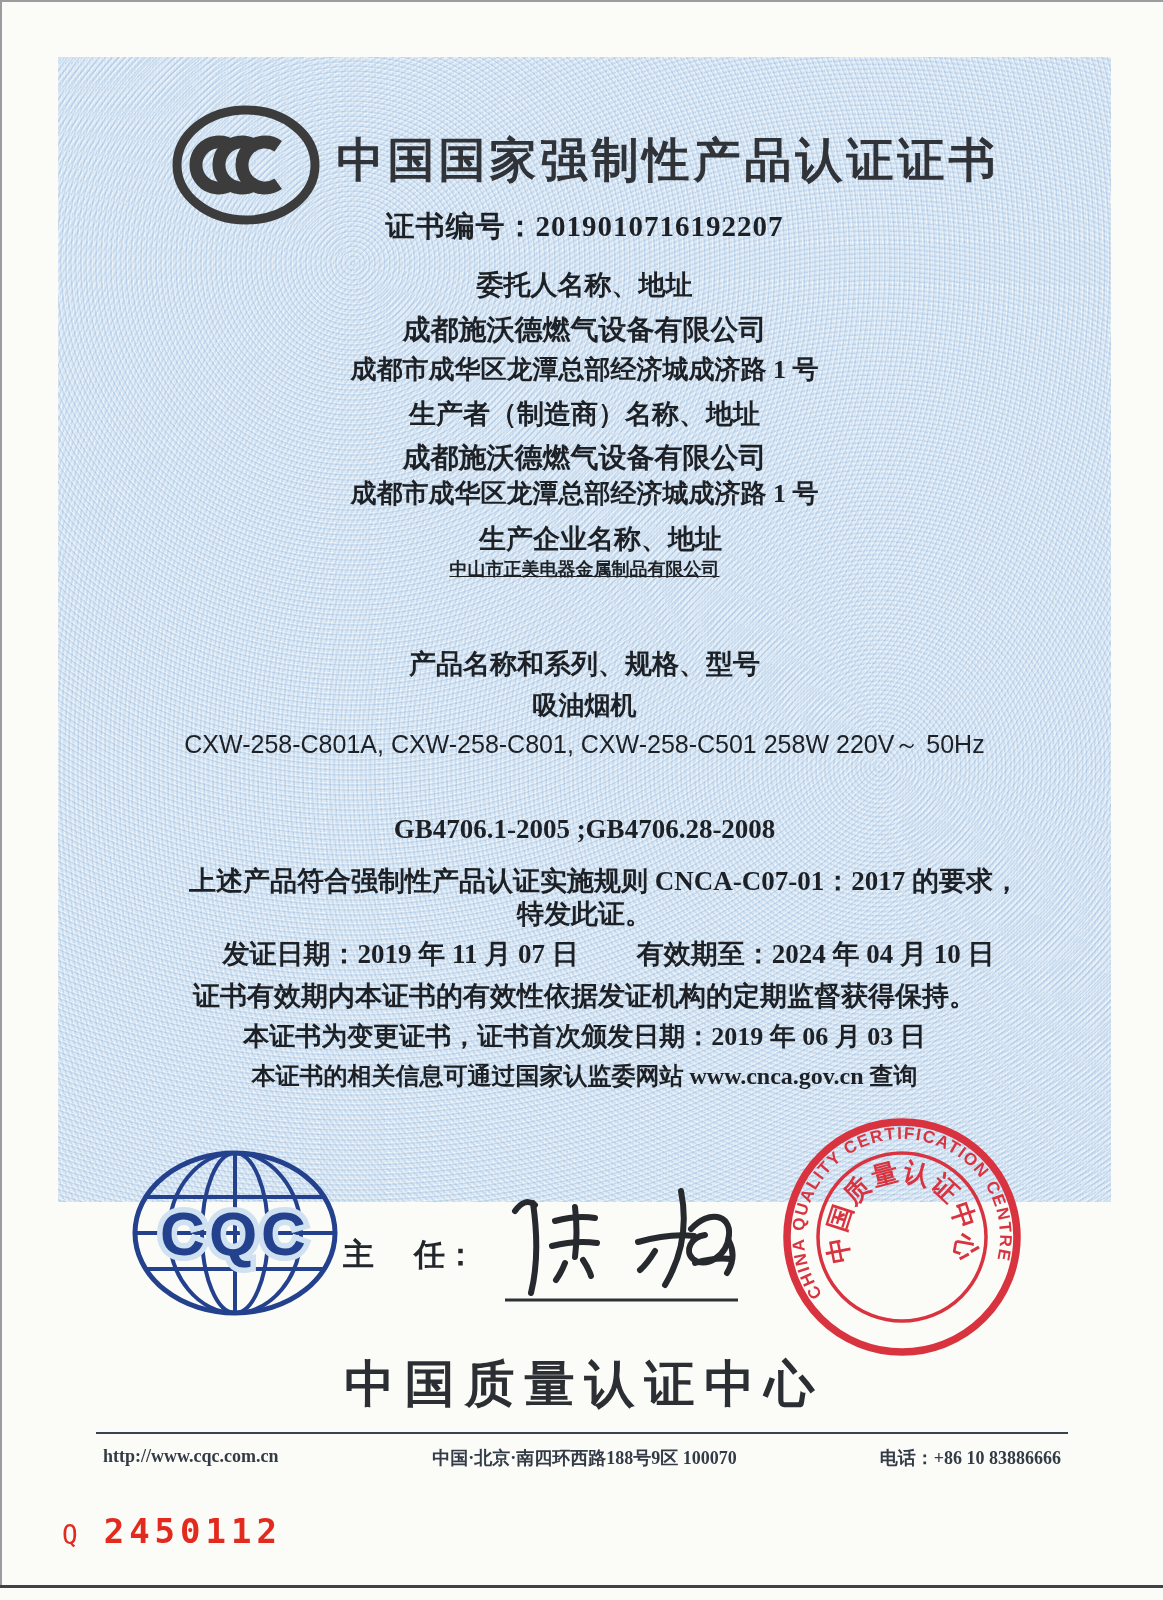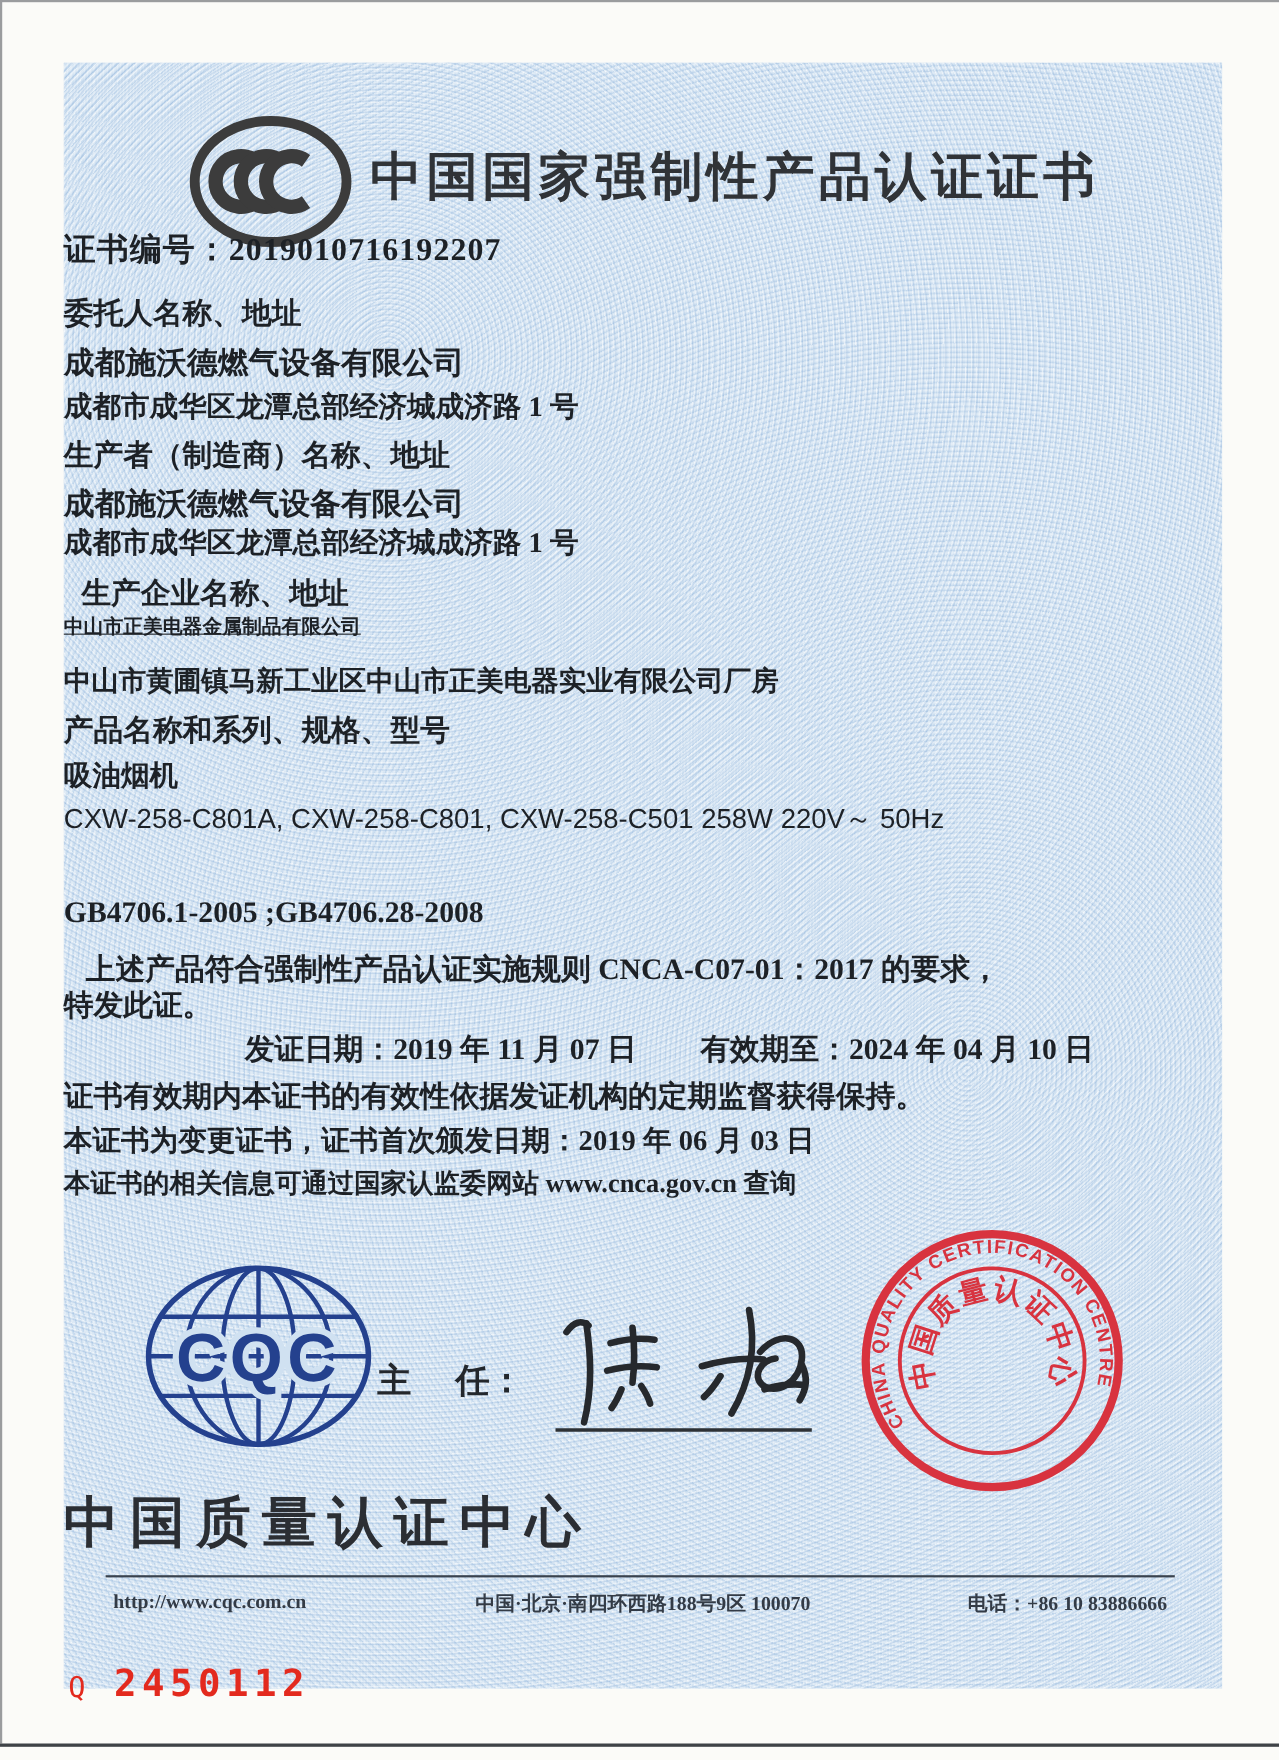--- a/index.html
+++ b/index.html
@@ -6,28 +6,28 @@
   body{
     width:1163px;height:1600px;position:relative;overflow:hidden;
     background:#fbfbf8;
     font-family:"Liberation Serif",serif;
   }
   .edge-top{position:absolute;left:0;top:0;width:100%;height:2px;background:#9a9c9e;}
   .edge-left{position:absolute;left:0;top:0;width:2px;height:1585px;background:#9a9c9e;}
   .edge-bottom{position:absolute;left:0;top:1585px;width:100%;height:3px;background:#3f4347;}
 
   .cert{
-    position:absolute;left:58px;top:57px;width:1053px;height:1478px;
+    position:absolute;left:58px;top:57px;width:1053px;height:1145px;
     background-color:#d0e1f1;
     background-image:
       repeating-radial-gradient(circle at 28% 18%, rgba(255,255,255,0.55) 0px, rgba(255,255,255,0) 1px, rgba(122,163,210,0.28) 2px, rgba(122,163,210,0) 3px, rgba(255,255,255,0) 5px),
       repeating-radial-gradient(circle at 78% 62%, rgba(122,163,210,0.22) 0px, rgba(122,163,210,0) 1.5px, rgba(255,255,255,0.40) 3px, rgba(255,255,255,0) 4.5px),
       repeating-linear-gradient(90deg, rgba(255,255,255,0.22) 0 1px, rgba(0,0,0,0) 1px 3px);
   }
-  .row{position:absolute;left:0;width:100%;color:#1d2126;white-space:nowrap;}
+  .row{position:absolute;left:0;width:100%;text-align:center;color:#1d2126;white-space:nowrap;}
   .b{font-weight:bold;}
   .sans{font-family:"Liberation Sans",sans-serif;}
   .title{
     position:absolute;left:250px;top:72px;width:720px;text-align:center;
     font-family:"Liberation Sans",sans-serif;font-weight:bold;
     font-size:47px;letter-spacing:4px;color:#303337;
   }
   .ccc{position:absolute;left:112px;top:46px;}
   .dates{display:flex;justify-content:center;gap:58px;padding-left:24px;}
   .director{
@@ -77,21 +77,20 @@
   <div class="row b" style="top:210px;font-size:27px;">委托人名称、地址</div>
   <div class="row b" style="top:254px;font-size:28px;">成都施沃德燃气设备有限公司</div>
   <div class="row b" style="top:295px;font-size:26px;">成都市成华区龙潭总部经济城成济路 1 号</div>
 
   <div class="row b" style="top:339px;font-size:27px;">生产者（制造商）名称、地址</div>
   <div class="row b" style="top:382px;font-size:28px;">成都施沃德燃气设备有限公司</div>
   <div class="row b" style="top:419px;font-size:26px;">成都市成华区龙潭总部经济城成济路 1 号</div>
 
   <div class="row b" style="top:464px;font-size:27px;padding-left:16px;">生产企业名称、地址</div>
   <div class="row b" style="top:500px;font-size:18px;text-decoration:underline;">中山市正美电器金属制品有限公司</div>
-  <div class="row b" style="top:545px;font-size:25px;">中山市黄圃镇马新工业区中山市正美电器实业有限公司厂房</div>
 
   <div class="row b" style="top:589px;font-size:27px;">产品名称和系列、规格、型号</div>
   <div class="row b" style="top:631px;font-size:26px;">吸油烟机</div>
   <div class="row sans" style="top:671px;font-size:25px;">CXW-258-C801A,  CXW-258-C801,  CXW-258-C501 258W 220V～ 50Hz</div>
 
   <div class="row b" style="top:757px;font-size:27px;">GB4706.1-2005 ;GB4706.28-2008</div>
 
   <div class="row b" style="top:806px;font-size:27px;padding-left:20px;">上述产品符合强制性产品认证实施规则 CNCA-C07-01：2017 的要求，</div>
   <div class="row b" style="top:839px;font-size:27px;">特发此证。</div>
 

